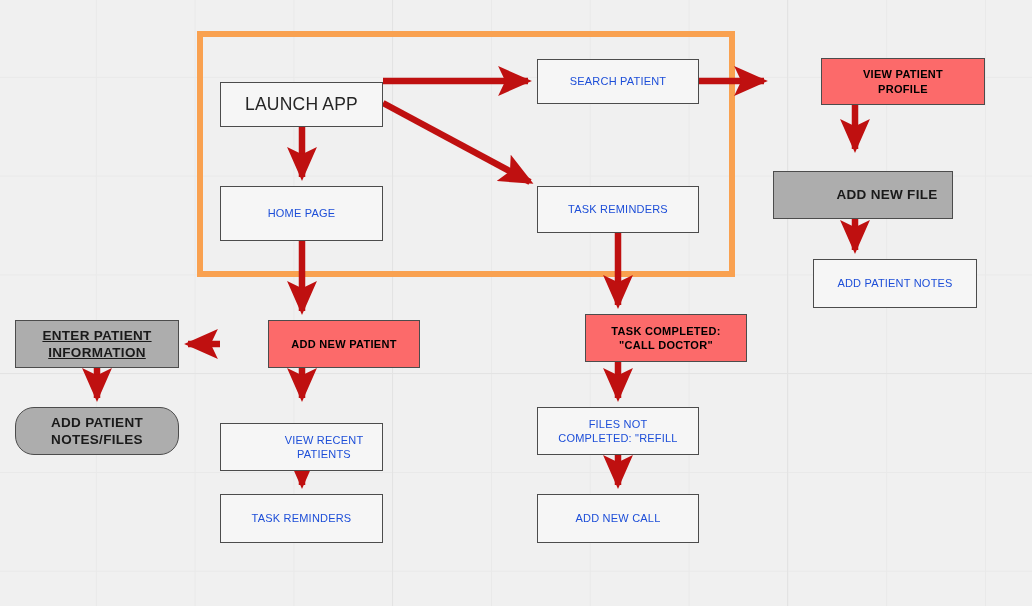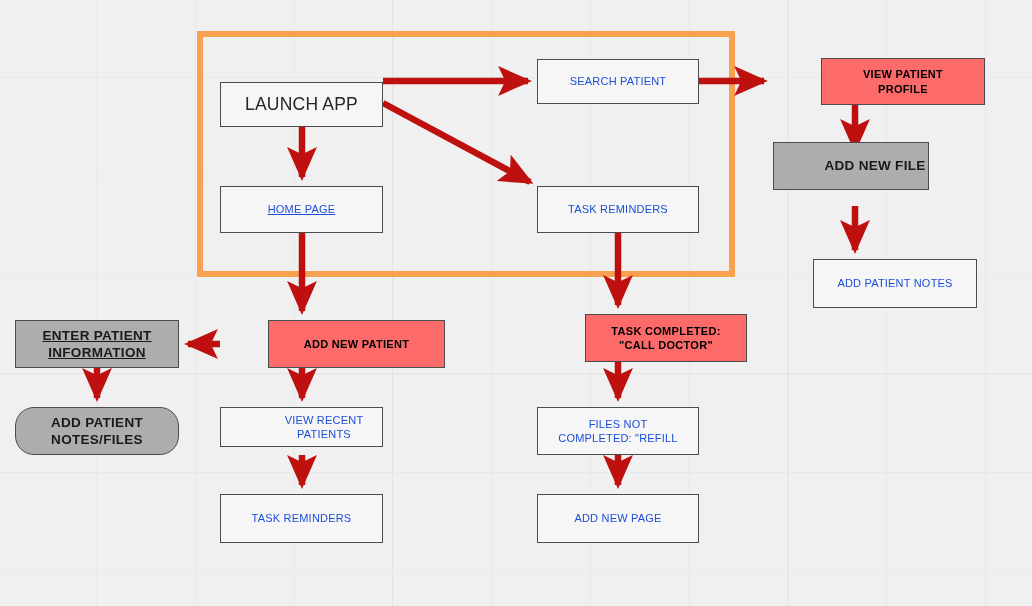--- a/index.html
+++ b/index.html
@@ -114,31 +114,31 @@
       <path d="M302,455 L302,485"></path>
       <path d="M618,455 L618,485"></path>
     </g>
   </svg>
 
   <div id="nodes">
       <div class="node node-launch" style="left: 220px; top: 58px; width: 163px; height: 45px; margin-top: 24px;">LAUNCH APP</div>
       <div class="node node-plain" style="left: 537px; top: 59px; width: 162px; height: 45px;">SEARCH PATIENT</div>
       <div class="node node-red" style="left: 773px; top: 58px; width: 164px; height: 47px;">VIEW PATIENT
 PROFILE</div>
-      <div class="node node-plain" style="left: 220px; top: 186px; width: 163px; height: 47px; text-decoration: underline;">HOME PAGE</div>
+      <div class="node node-plain" style="left: 220px; top: 186px; width: 163px; height: 55px;">HOME PAGE</div>
       <div class="node node-plain" style="left: 537px; top: 186px; width: 162px; height: 47px;">TASK REMINDERS</div>
-      <div class="node node-gray" style="left: 773px; top: 142px; width: 156px; height: 48px; padding-left: 48px;">ADD NEW FILE</div>
+      <div class="node node-gray" style="left: 773px; top: 171px; width: 180px; height: 48px; padding-left: 48px;">ADD NEW FILE</div>
       <div class="node node-plain" style="left: 813px; top: 259px; width: 164px; height: 49px;">ADD PATIENT NOTES</div>
       <div class="node node-gray" style="left: 15px; top: 320px; width: 164px; height: 48px; text-decoration: underline;">ENTER PATIENT
 INFORMATION</div>
-      <div class="node node-red" style="left: 220px; top: 320px; width: 177px; height: 48px;">ADD NEW PATIENT</div>
+      <div class="node node-red" style="left: 220px; top: 320px; width: 152px; height: 48px;">ADD NEW PATIENT</div>
       <div class="node node-red" style="left: 537px; top: 314px; width: 162px; height: 48px;">TASK COMPLETED:
 "CALL DOCTOR"</div>
       <div class="node node-gray" style="left: 15px; top: 407px; width: 164px; height: 48px; border-radius: 19px;">ADD PATIENT
 NOTES/FILES</div>
-      <div class="node node-plain" style="left: 220px; top: 407px; width: 163px; height: 40px; padding-left: 45px;">VIEW RECENT
+      <div class="node node-plain" style="left: 220px; top: 423px; width: 163px; height: 48px; padding-left: 45px;">VIEW RECENT
 PATIENTS</div>
       <div class="node node-plain" style="left: 537px; top: 407px; width: 162px; height: 48px;">FILES NOT
 COMPLETED: "REFILL</div>
       <div class="node node-plain" style="left: 220px; top: 494px; width: 163px; height: 49px;">TASK REMINDERS</div>
-      <div class="node node-plain" style="left: 537px; top: 494px; width: 162px; height: 49px;">ADD NEW PAGE</div>
+      <div class="node node-plain" style="left: 537px; top: 494px; width: 162px; height: 49px;">ADD NEW CALL</div>
     </div>
 </div>
 
 </body></html>

